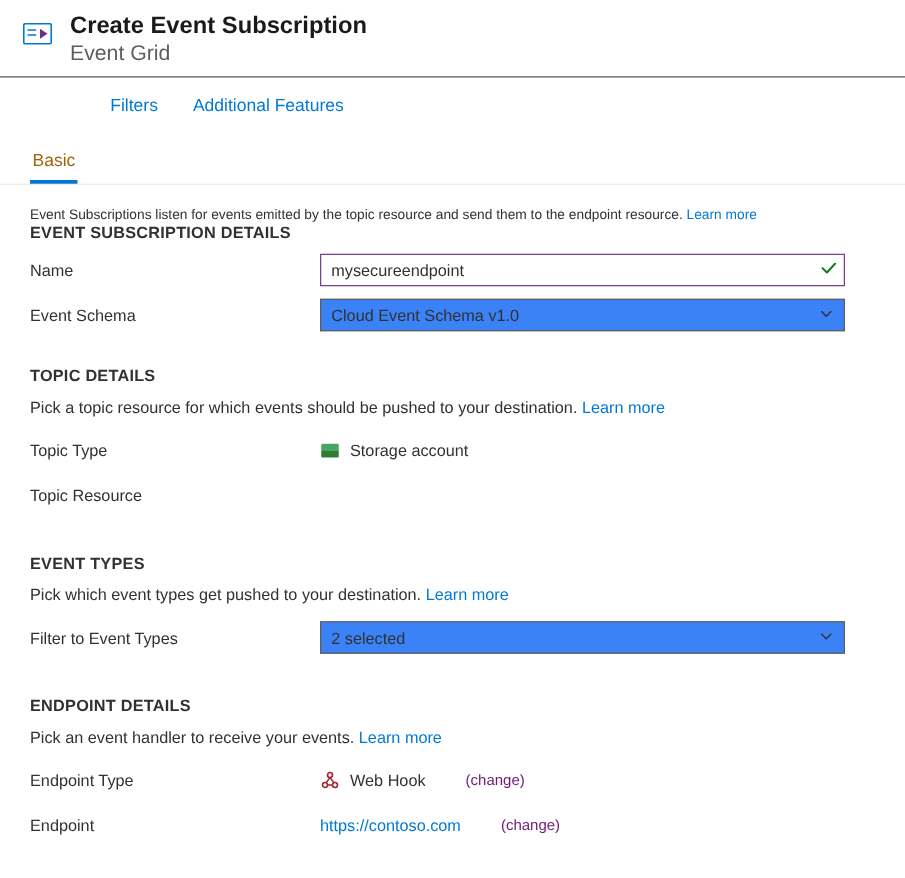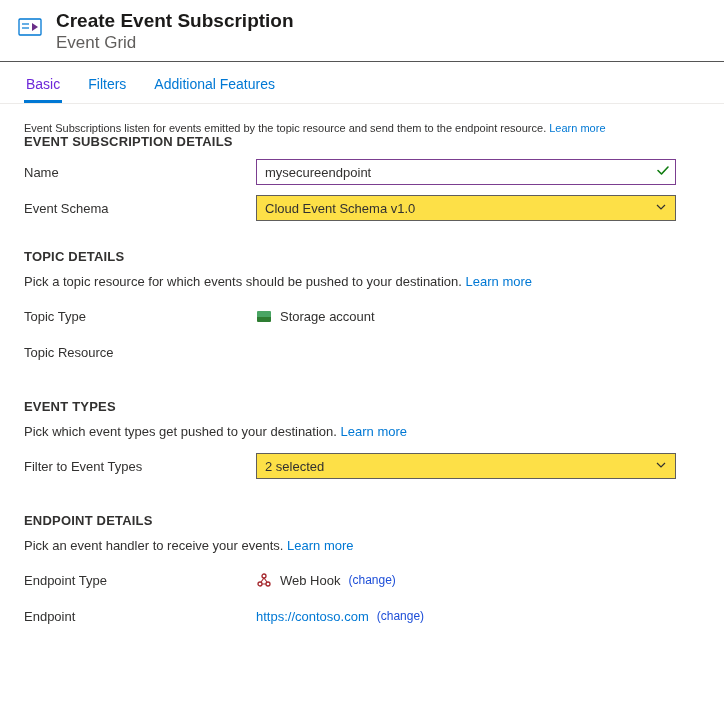--- a/index.html
+++ b/index.html
@@ -39,23 +39,24 @@
     border-bottom: 1px solid #edebe9;
   }
   .tab {
     padding: 6px 2px 8px 2px;
     font-size: 14px;
     color: #0078d4;
     cursor: pointer;
     border-bottom: 3px solid transparent;
   }
   .tab.active {
-    color: #6d28d9;
+    color: #a16207;
     border-bottom-color: #0078d4;
     font-weight: 400;
+    margin-top: 44px;
   }
   .content {
     padding: 18px 24px 30px 24px;
   }
   .intro {
     font-size: 11px;
     color: #323130;
   }
   .link { color: #0078d4; cursor: pointer; }
   .section-title {
@@ -117,41 +118,42 @@
   .select {
     width: 100%;
     max-width: 400px;
     height: 26px;
     border: 1px solid #605e5c;
     display: flex;
     align-items: center;
     justify-content: space-between;
     padding: 0 8px;
     cursor: pointer;
-    background: #fde047;
+    background: #3b82f6;
     font-size: 13px;
   }
   .select.wide { max-width: 420px; }
   .chev {
     display: inline-block;
   }
   .small-icon {
     width: 16px; height: 16px;
     display: inline-flex; align-items: center; justify-content: center;
     flex-shrink: 0;
   }
   .storage-swatch {
     width: 14px; height: 11px;
     background: linear-gradient(to bottom, #4aa564 0 50%, #2e7d32 50% 100%);
     border-radius: 1px;
   }
   .change {
     font-size: 12px;
-    color: #1d4ed8;
+    color: #701a75;
     cursor: pointer;
+    margin-left: 24px;
   }
 </style>
 </head>
 <body>
 
 <div class="header">
   <div class="header-icon">
     <svg width="26" height="26" viewBox="0 0 26 26">
       <rect x="2" y="4" width="22" height="16" rx="1" fill="none" stroke="#0078d4" stroke-width="1.3"></rect>
       <line x1="5" y1="9" x2="12" y2="9" stroke="#0078d4" stroke-width="1.2"></line>

